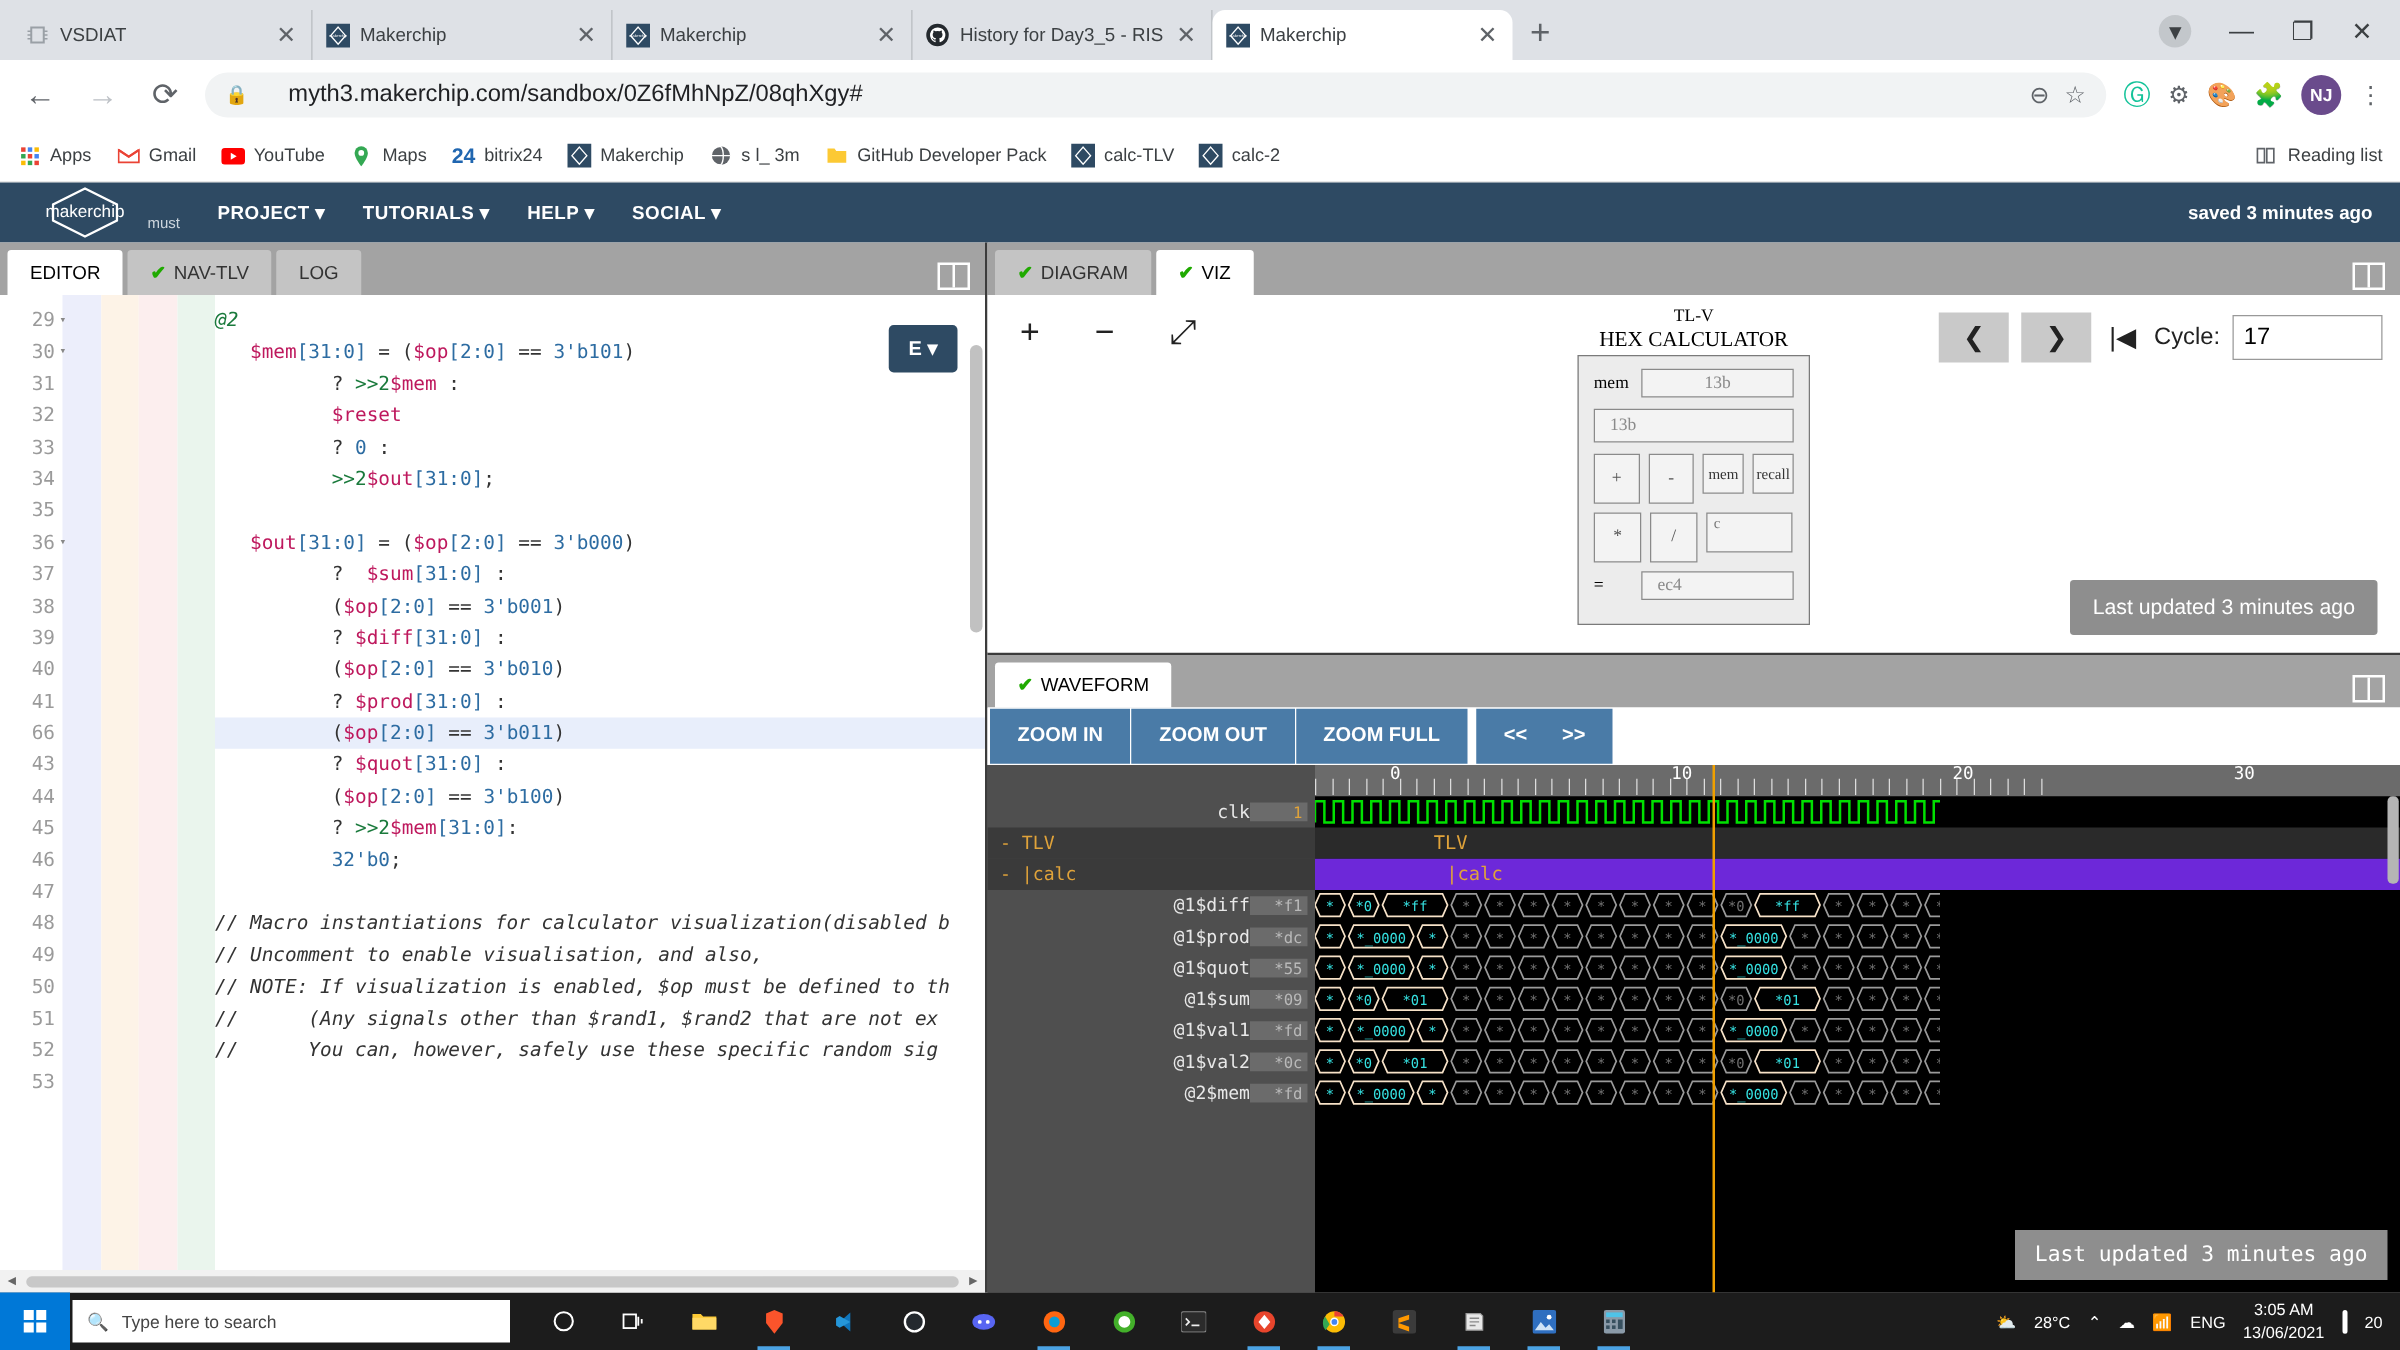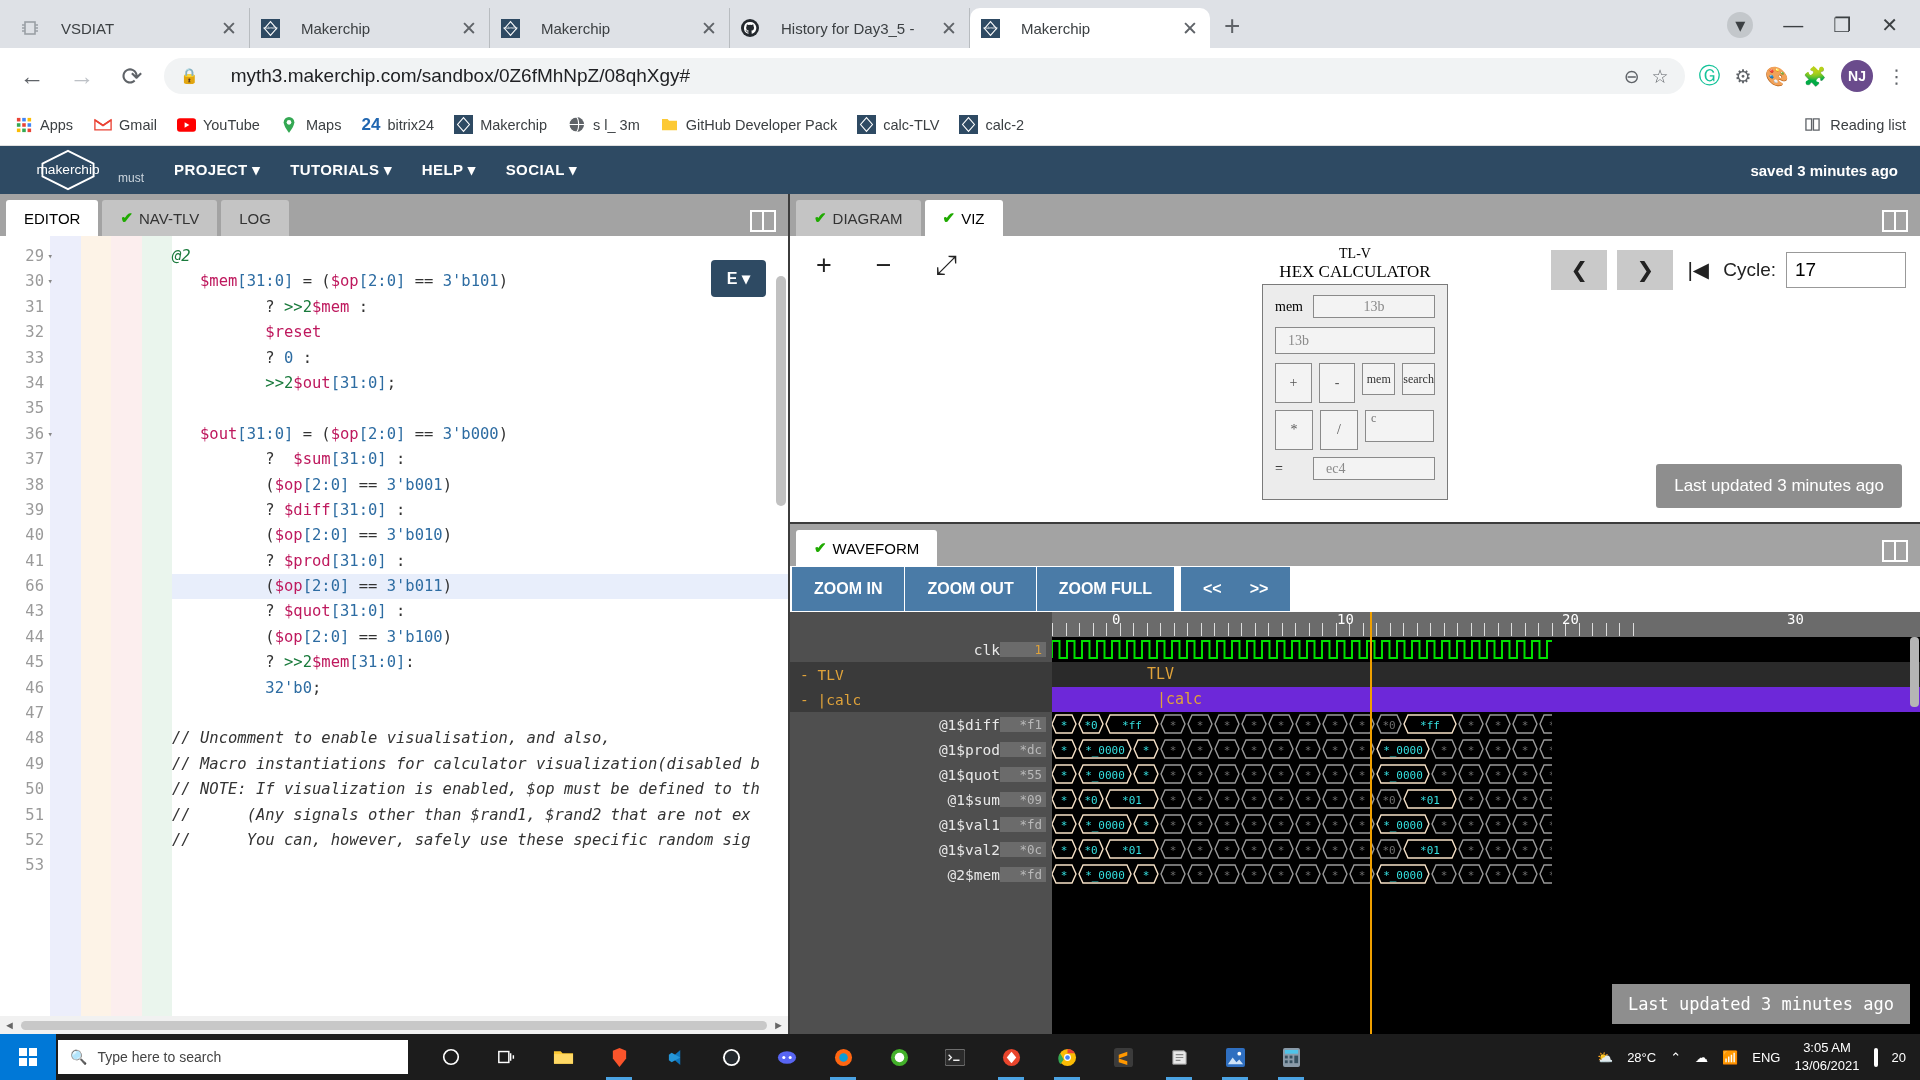--- a/index.html
+++ b/index.html
@@ -1,21 +1,21 @@
 <!DOCTYPE html>
 <html><head>
 <meta charset="utf-8">
 <style>
   * { margin:0; padding:0; box-sizing:border-box; }
   html,body { width:1920px; height:1080px; overflow:hidden; }
   body { font-family:"Liberation Sans", sans-serif; background:#fff; }
 
   
   .tabstrip { height:48px; background:#dee1e6; display:flex; align-items:flex-end; padding-left:10px; }
-  .tab { height:40px; width:240px; display:flex; align-items:center; gap:21px;
+  .tab { height:40px; width:240px; display:flex; align-items:center; gap:8px;
          padding:0 10px; position:relative; font-size:15px; color:#3c4043; }
   .tab.inactive { border-right:1px solid #b8bcc0; }
   .tab.active { background:#fff; border-radius:10px 10px 0 0; }
   .tab-favicon { width:20px; height:20px; flex:0 0 20px; display:flex; align-items:center; justify-content:center; }
   .tab-title { flex:1; white-space:nowrap; overflow:hidden; text-overflow:clip; }
   .tab-close { font-size:19px; color:#5f6368; width:20px; text-align:center; }
   .mc-fav { width:19px; height:19px; background:#2e4a63; display:flex; align-items:center; justify-content:center; }
   .mc-fav svg { width:17px; height:17px; }
   .newtab { font-size:28px; color:#5f6368; margin-left:14px; margin-bottom:6px; font-weight:300; }
   .wincontrols { margin-left:auto; display:flex; align-items:center; gap:30px; padding:0 22px 10px 0; color:#3c4043; }
@@ -440,22 +440,22 @@
           <div class="cl">          <span class="k-op">(</span><span class="k-sig">$op</span><span class="k-rng">[2:0]</span> <span class="k-op">==</span> <span class="k-num">3'b001</span><span class="k-op">)</span></div>
           <div class="cl">          <span class="k-op">?</span> <span class="k-sig">$diff</span><span class="k-rng">[31:0]</span> <span class="k-op">:</span></div>
           <div class="cl">          <span class="k-op">(</span><span class="k-sig">$op</span><span class="k-rng">[2:0]</span> <span class="k-op">==</span> <span class="k-num">3'b010</span><span class="k-op">)</span></div>
           <div class="cl">          <span class="k-op">?</span> <span class="k-sig">$prod</span><span class="k-rng">[31:0]</span> <span class="k-op">:</span></div>
           <div class="cl hl">          <span class="k-op">(</span><span class="k-sig">$op</span><span class="k-rng">[2:0]</span> <span class="k-op">==</span> <span class="k-num">3'b011</span><span class="k-op">)</span></div>
           <div class="cl">          <span class="k-op">?</span> <span class="k-sig">$quot</span><span class="k-rng">[31:0]</span> <span class="k-op">:</span></div>
           <div class="cl">          <span class="k-op">(</span><span class="k-sig">$op</span><span class="k-rng">[2:0]</span> <span class="k-op">==</span> <span class="k-num">3'b100</span><span class="k-op">)</span></div>
           <div class="cl">          <span class="k-op">?</span> <span class="k-ahd">&gt;&gt;2</span><span class="k-sig">$mem</span><span class="k-rng">[31:0]</span><span class="k-op">:</span></div>
           <div class="cl">          <span class="k-num">32'b0</span><span class="k-op">;</span></div>
           <div class="cl">&nbsp;</div>
+          <div class="cl"><span class="k-cmt">// Macro instantiations for calculator visualization(disabled b</span></div>
           <div class="cl"><span class="k-cmt">// Uncomment to enable visualisation, and also,</span></div>
-          <div class="cl"><span class="k-cmt">// Macro instantiations for calculator visualization(disabled b</span></div>
           <div class="cl"><span class="k-cmt">// NOTE: If visualization is enabled, $op must be defined to th</span></div>
           <div class="cl"><span class="k-cmt">//      (Any signals other than $rand1, $rand2 that are not ex</span></div>
           <div class="cl"><span class="k-cmt">//      You can, however, safely use these specific random sig</span></div>
           <div class="cl">&nbsp;</div>
         </div>
       <div class="e-badge">E ▾</div>
       <div class="vscroll"></div>
     </div>
     <div class="hscroll">
       <span>◄</span>
@@ -505,21 +505,21 @@
               <span class="calc-lbl">mem</span>
               <span class="calc-fld">13b</span>
             </div>
             <div class="calc-row">
               <span class="calc-fld left calc-fld wide">13b</span>
             </div>
             <div class="btn-grid">
               <span class="cbtn">+</span>
               <span class="cbtn">-</span>
               <span class="cbtn sm">mem</span>
-              <span class="cbtn sm">search</span>
+              <span class="cbtn sm">recall</span>
             </div>
             <div class="btn-grid">
               <span class="cbtn">*</span>
               <span class="cbtn">/</span>
               <span class="cbtn cbig">c</span>
             </div>
             <div class="calc-row">
               <span class="calc-lbl">=</span>
               <span class="calc-fld left">ec4</span>
             </div>

